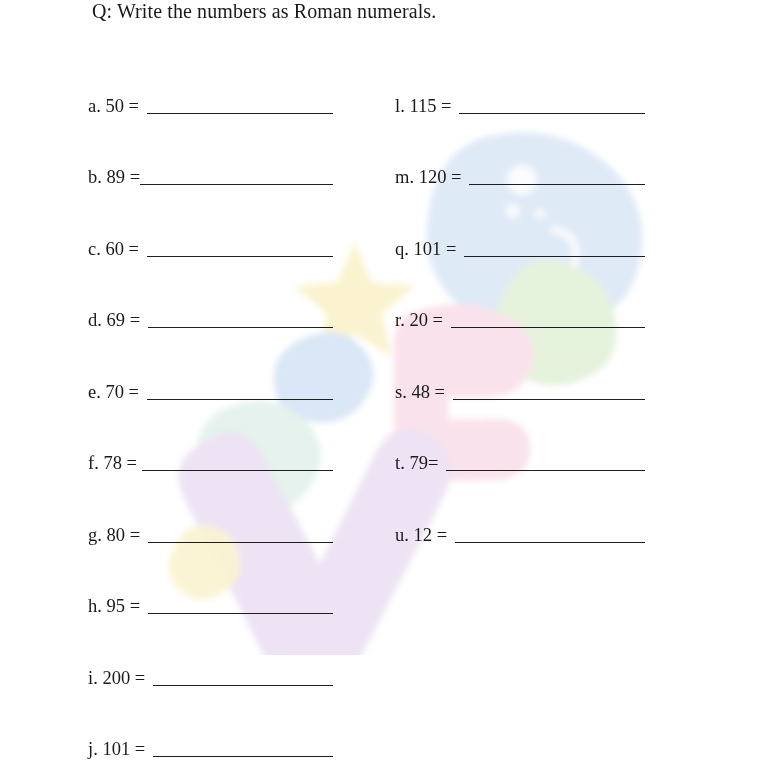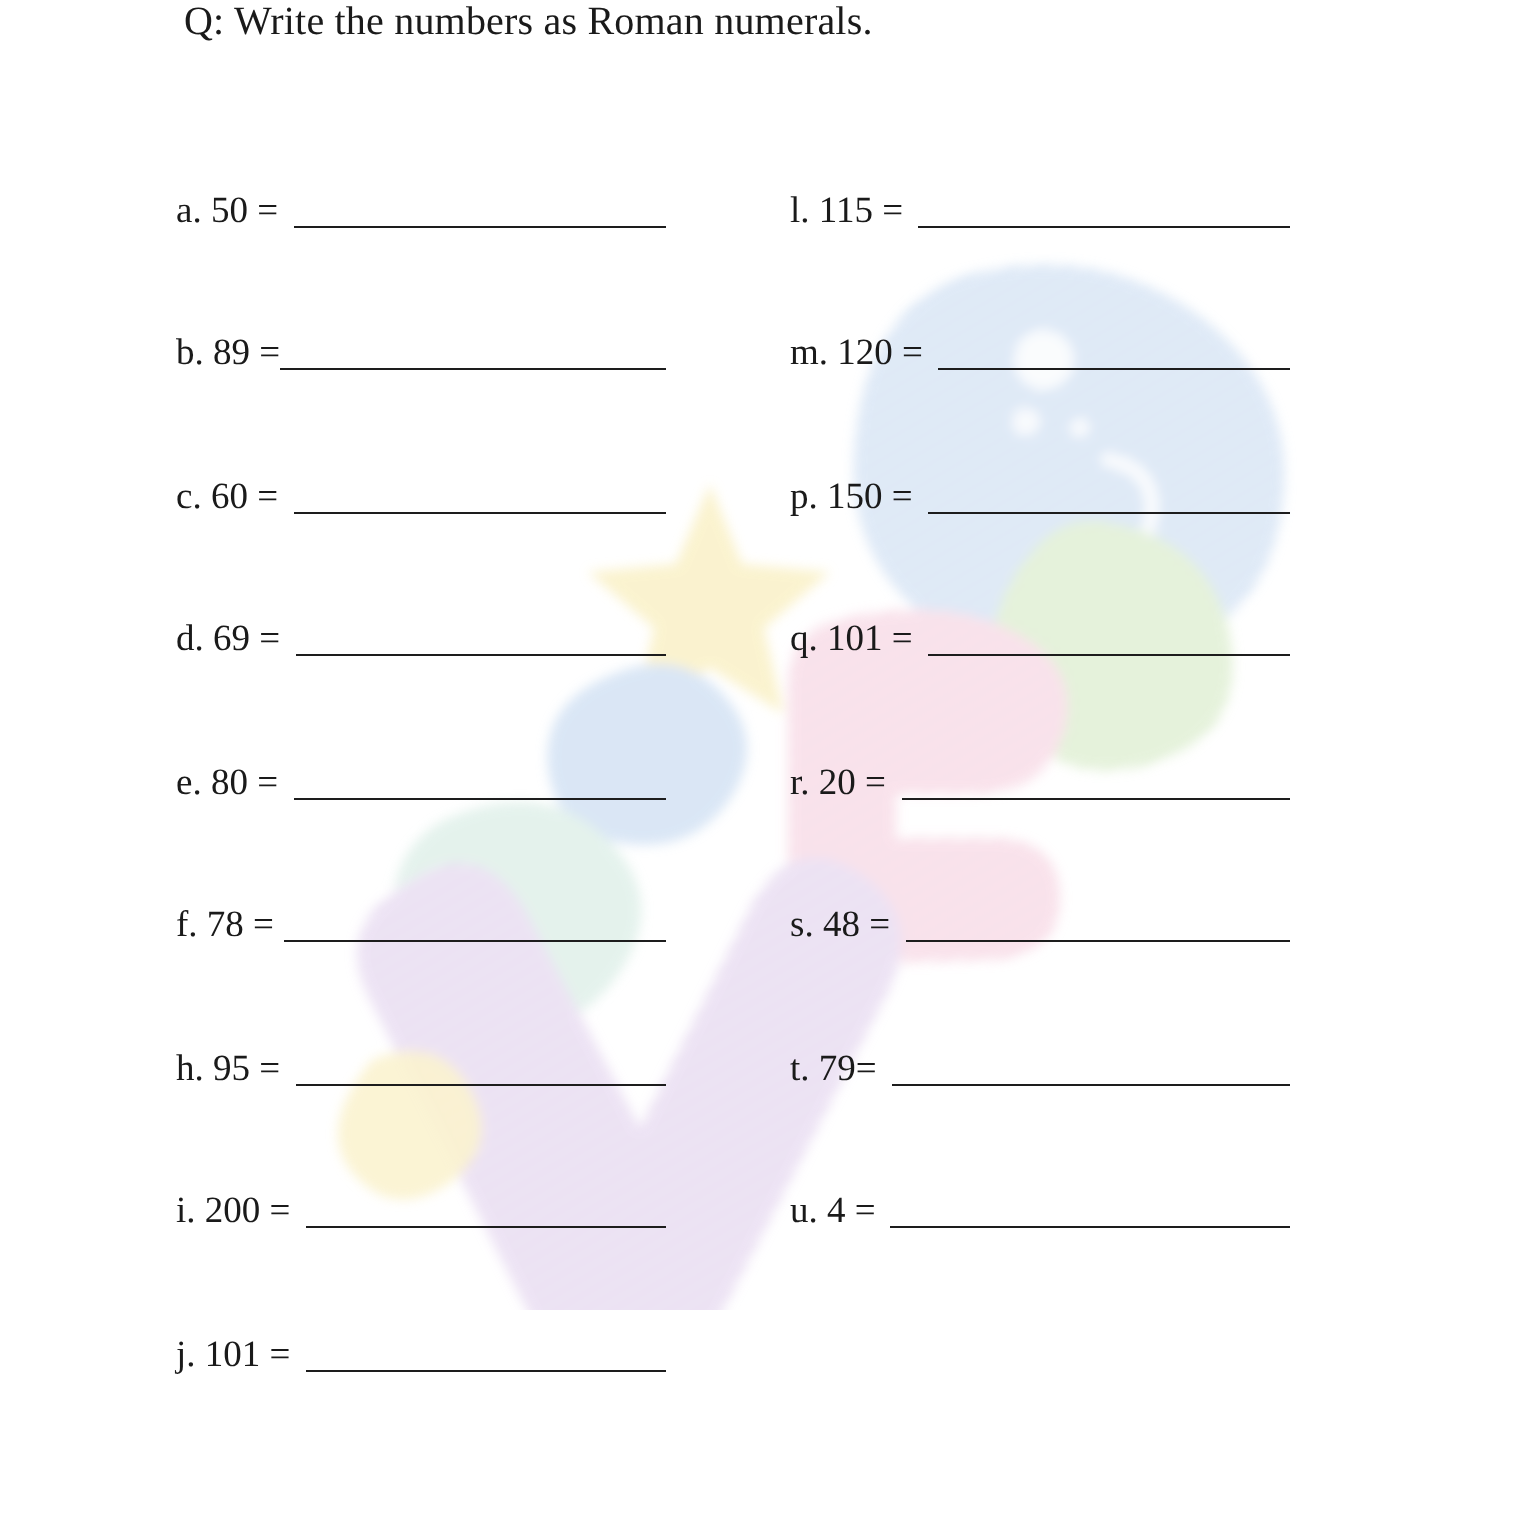--- a/index.html
+++ b/index.html
@@ -156,29 +156,33 @@
           <span class="lbl">c. 60 = </span>
           <span class="blank"></span>
         </div>
 
         <div class="item">
           <span class="lbl">d. 69 = </span>
           <span class="blank"></span>
         </div>
 
         <div class="item">
-          <span class="lbl">e. 80 = </span>
+          <span class="lbl">e. 70 = </span>
           <span class="blank"></span>
         </div>
 
         <div class="item tight">
           <span class="lbl">f. 78 = </span>
           <span class="blank"></span>
         </div>
 
+        <div class="item">
+          <span class="lbl">g. 80 = </span>
+          <span class="blank"></span>
+        </div>
 
         <div class="item">
           <span class="lbl">h. 95 = </span>
           <span class="blank"></span>
         </div>
 
         <div class="item">
           <span class="lbl">i. 200 = </span>
           <span class="blank"></span>
         </div>
@@ -197,24 +201,20 @@
           <span class="blank"></span>
         </div>
 
         <div class="item">
           <span class="lbl">m. 120 = </span>
           <span class="blank"></span>
         </div>
 
 
 
-        <div class="item">
-          <span class="lbl">p. 150 = </span>
-          <span class="blank"></span>
-        </div>
 
         <div class="item">
           <span class="lbl">q. 101 = </span>
           <span class="blank"></span>
         </div>
 
         <div class="item">
           <span class="lbl">r. 20 = </span>
           <span class="blank"></span>
         </div>
@@ -223,21 +223,21 @@
           <span class="lbl">s. 48 = </span>
           <span class="blank"></span>
         </div>
 
         <div class="item">
           <span class="lbl">t. 79= </span>
           <span class="blank"></span>
         </div>
 
         <div class="item">
-          <span class="lbl">u. 4 = </span>
+          <span class="lbl">u. 12 = </span>
           <span class="blank"></span>
         </div>
 
       </div>
 
     </div>
   </div>
 </div>
 
 </body></html>

